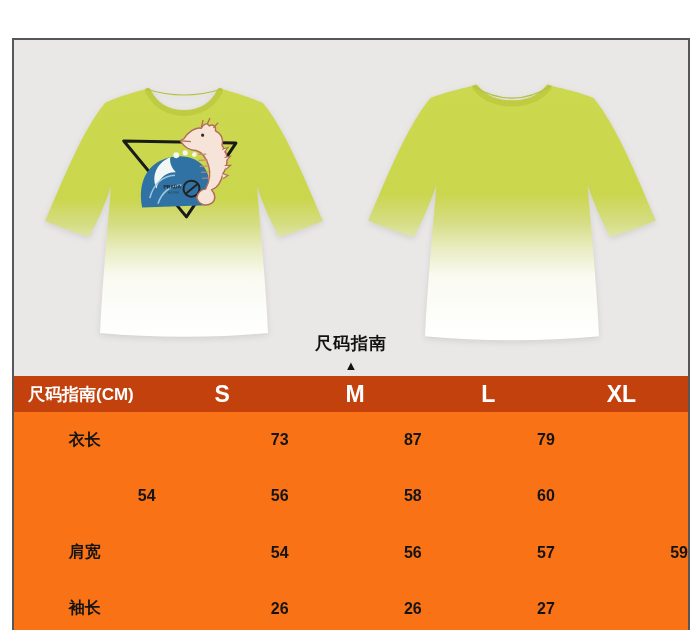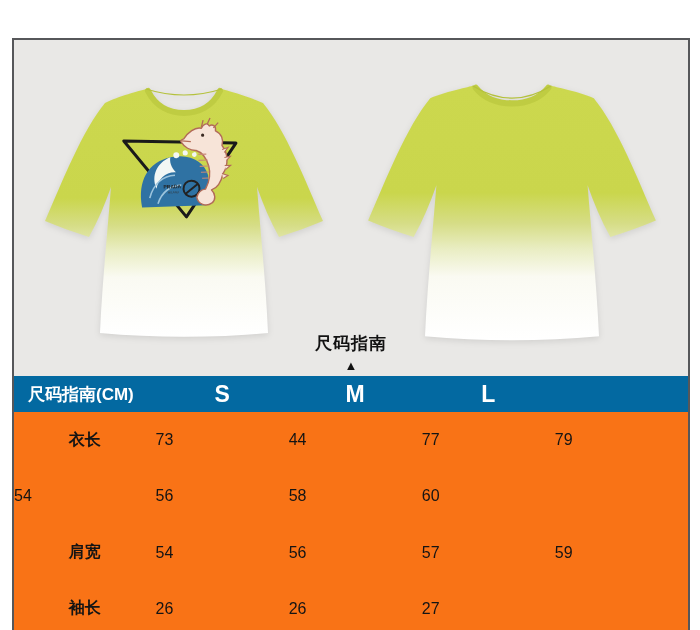--- a/index.html
+++ b/index.html
@@ -20,26 +20,26 @@
   .guide-label{
     position:absolute;left:0;right:0;top:292px;text-align:center;
     font-size:17px;font-weight:bold;color:#121212;letter-spacing:1px;
   }
   .pointer{
     position:absolute;left:0;right:0;top:319px;text-align:center;
     font-size:13px;line-height:1;color:#121212;
   }
   
   .cols{display:grid;grid-template-columns:21% 19.75% 19.75% 19.75% 19.75%;align-items:center;}
-  .thead{height:36px;background:#0369a1;color:#ffffff;flex:0 0 auto;}
+  .thead{height:36px;background:#c2410c;color:#ffffff;flex:0 0 auto;}
   .thead .guide{font-size:17px;font-weight:bold;padding-left:14px;white-space:nowrap;}
   .thead .size{font-size:23px;font-weight:bold;text-align:center;}
   .tbody{flex:1;background:#f97316;display:grid;grid-template-rows:repeat(4,1fr);color:#141414;}
   .trow .rlabel{text-align:center;font-weight:bold;font-size:16px;}
-  .trow .val{text-align:left;font-weight:normal;font-size:16px;}
+  .trow .val{text-align:right;font-weight:bold;font-size:16px;}
   text.logo-big{font-size:5px;font-weight:bold;fill:#222;}
   text.logo-small{font-size:3px;fill:#333;}
 </style>
 </head>
 <body>
 
 <div class="frame">
 
   <div class="photo">
 
@@ -117,28 +117,28 @@
 
     <div class="guide-label">尺码指南</div>
     <div class="pointer">▲</div>
   </div>
 
   <div class="thead cols">
     <div class="guide">尺码指南(CM)</div>
     <div class="size">S</div>
     <div class="size">M</div>
     <div class="size">L</div>
+    <div class="size">XL</div>
   </div>
 
   <div class="tbody">
     <div class="trow cols">
       <div class="rlabel">衣长</div>
       <div class="val">73</div>
-      <div class="val">44</div>
-      <div class="val">77</div>
+      <div class="val">87</div>
       <div class="val">79</div>
     </div>
     <div class="trow cols">
       <div class="val">54</div>
       <div class="val">56</div>
       <div class="val">58</div>
       <div class="val">60</div>
     </div>
     <div class="trow cols">
       <div class="rlabel">肩宽</div>

